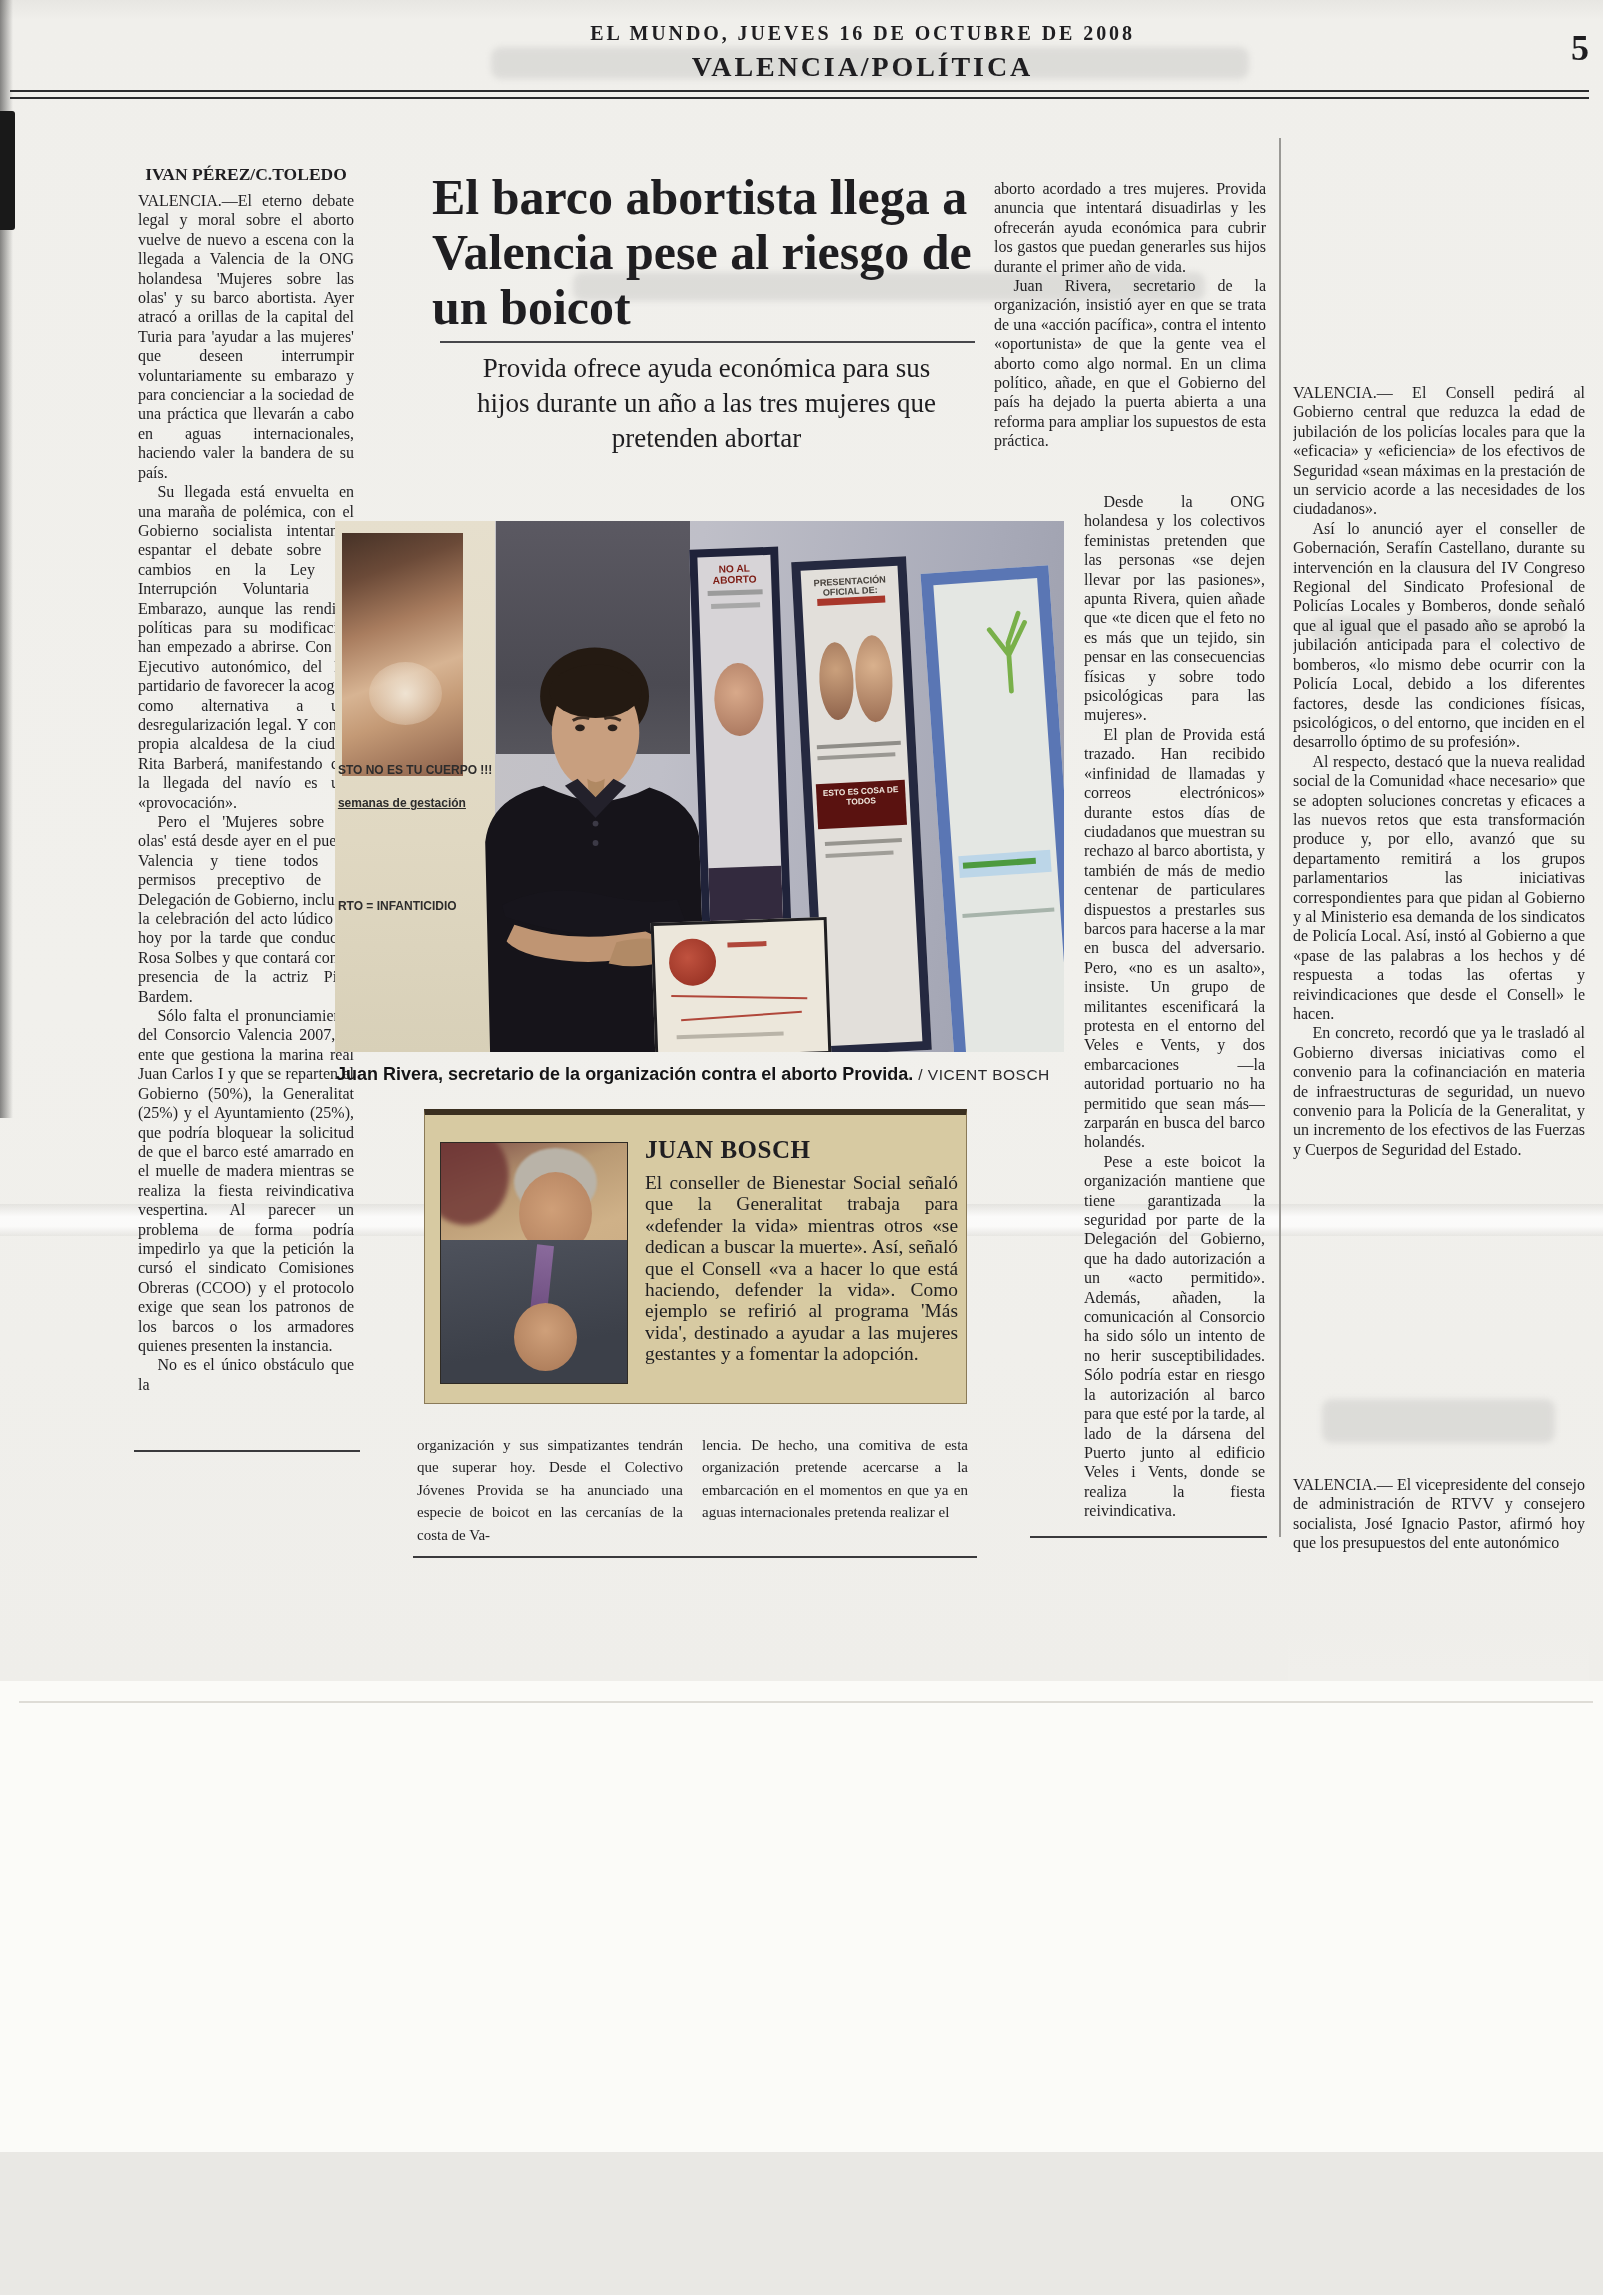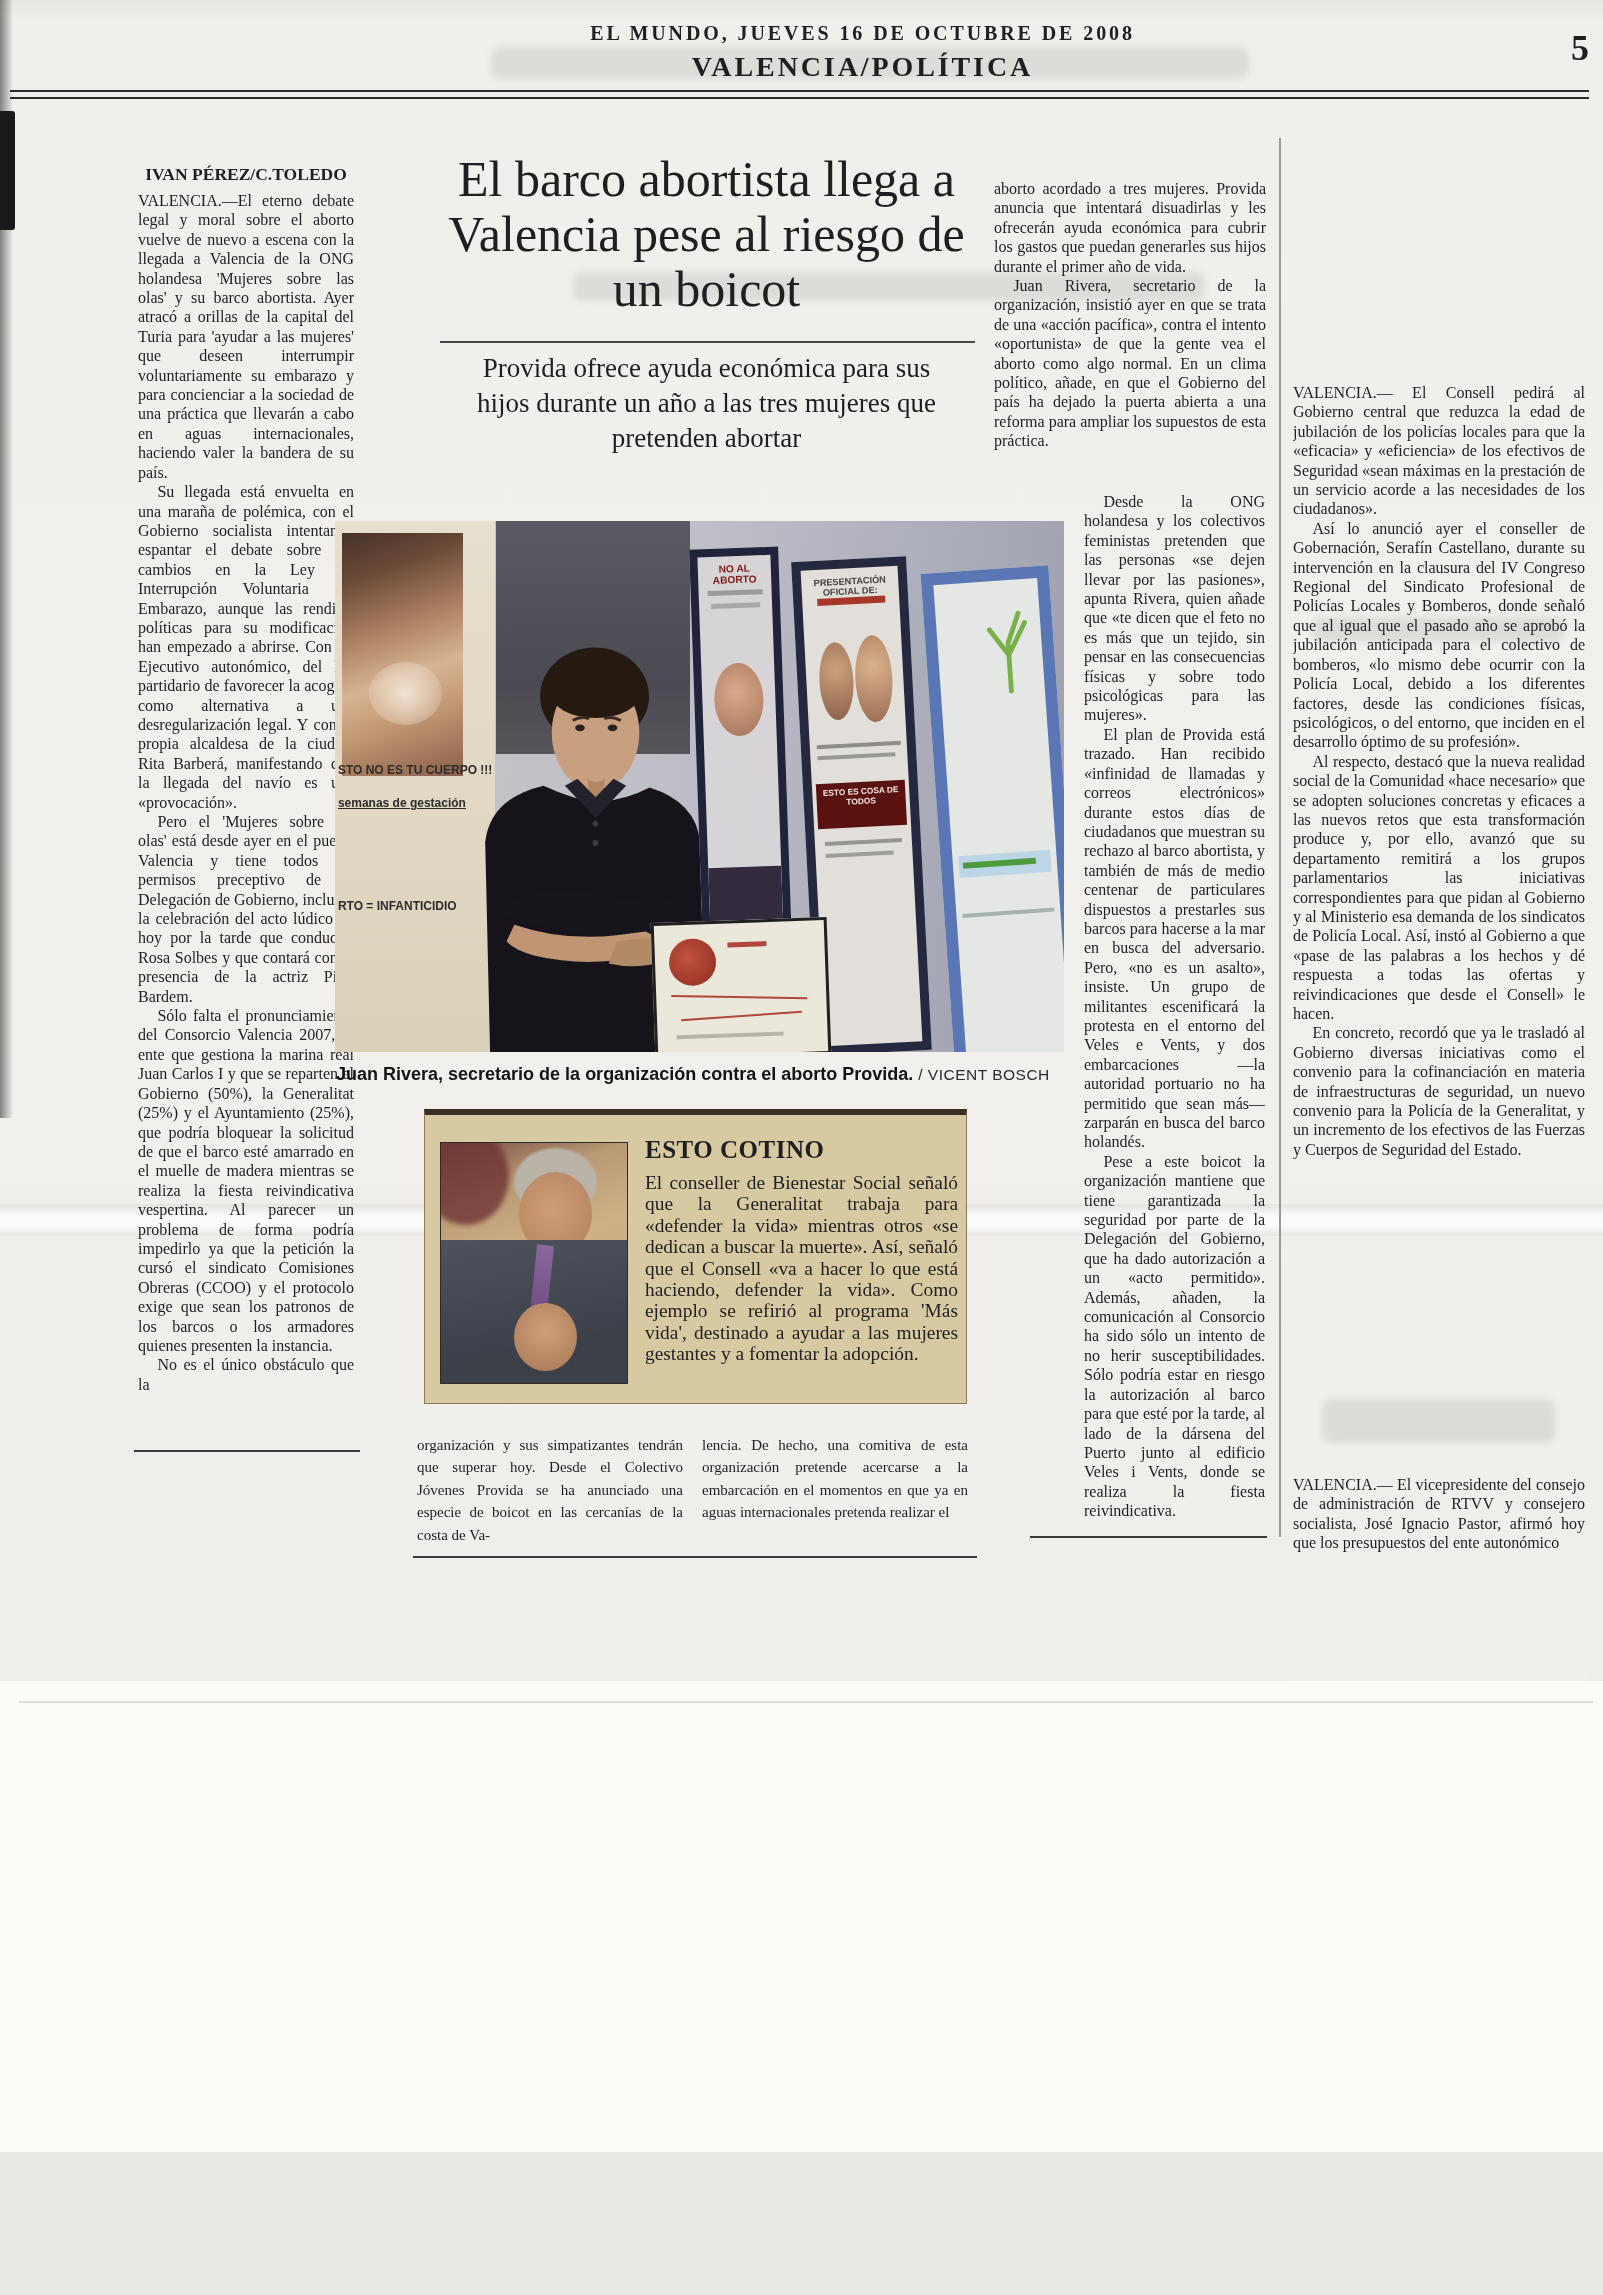--- a/index.html
+++ b/index.html
@@ -22,22 +22,22 @@
   .section{left:559px;top:51px;width:607px;text-align:center;
      font-size:28px;font-weight:700;letter-spacing:2.9px;}
   .pagenum{left:1540px;top:27px;width:49px;text-align:right;font-size:36px;font-weight:700;}
   .hrule{background:#2b2b2d;height:1.9px;}
 
   .bt{font-size:16px;line-height:19.4px;text-align:justify;overflow:hidden;}
   .bt p{margin:0;}
   .bt p.ind{text-indent:19.4px;}
   .byline{left:138px;top:164px;width:216px;text-align:center;font-size:17.5px;font-weight:700;}
   .leftcol{left:138px;top:191px;width:216px;height:1251px;}
-  .headline{left:432px;top:152px;width:549px;text-align:center;
-     font-size:50px;line-height:55px;font-weight:400;}
+  .headline{left:432px;top:170px;width:549px;text-align:left;
+     font-size:50px;line-height:55px;font-weight:700;}
   .headrule{left:440px;top:341px;width:535px;height:1.5px;background:#46464a;}
   .subhead{left:466px;top:351px;width:481px;text-align:center;font-size:27px;line-height:35px;}
   .righttop{left:994px;top:179px;width:272px;height:315px;}
   .narrowcol{left:1084px;top:492px;width:181px;height:1040px;}
   .seg-rule{background:#3a3a3c;height:1.5px;}
 
   .photo{left:335px;top:521px;width:729px;height:531px;overflow:hidden;
      background:linear-gradient(100deg,#c8c5c4 0%,#bfbfc8 45%,#a8aab8 80%,#9b9dab 100%);}
   .ph-leftpanel{left:0;top:0;width:160px;height:531px;
      background:linear-gradient(180deg,#e6dfcd,#e0d8c2 60%,#d8d0b8);}
@@ -199,21 +199,21 @@
 
   <div class="abs cotino"></div>
   <div class="abs cotino-photo">
     <div class="abs blob" style="left:-19.4px;top:-14.6px;width:87px;height:97px;background:#6e3434;opacity:.8;filter:blur(2.9px);"></div>
     <div class="abs blob" style="left:73px;top:4.9px;width:83px;height:68px;background:#b9b3a8;filter:blur(1px);"></div>
     <div class="abs blob" style="left:78px;top:29px;width:73px;height:83px;background:radial-gradient(circle at 45% 45%,#cf9f78,#b07e5c);"></div>
     <div class="abs" style="left:0px;top:97px;width:186px;height:146px;background:linear-gradient(170deg,#4e525c,#3c4049 70%);"></div>
     <div class="abs" style="left:92px;top:102px;width:16.5px;height:78px;background:linear-gradient(180deg,#8a6a9c,#6a4a7c);transform:rotate(6deg);"></div>
     <div class="abs blob" style="left:73px;top:160px;width:63px;height:68px;background:radial-gradient(circle at 50% 40%,#cfa07a,#a87755);"></div>
   </div>
-  <div class="abs cotino-title">ESTO COTINO</div>
+  <div class="abs cotino-title">JUAN BOSCH</div>
   <div class="abs cotino-text">El conseller de Bienestar Social señaló que la Generalitat trabaja para «defender la vida» mientras otros «se dedican a buscar la muerte». Así, señaló que el Consell «va a hacer lo que está haciendo, defender la vida». Como ejemplo se refirió al programa 'Más vida', destinado a ayudar a las mujeres gestantes y a fomentar la adopción.</div>
 
   <div class="abs bt bcol" style="left:417px;">organización y sus simpatizantes tendrán que superar hoy. Desde el Colectivo Jóvenes Provida se ha anunciado una especie de boicot en las cercanías de la costa de Va-</div>
   <div class="abs bt bcol" style="left:702px;">lencia. De hecho, una comitiva de esta organización pretende acercarse a la embarcación en el momentos en que ya en aguas internacionales pretenda realizar el</div>
   <div class="abs seg-rule" style="left:413px;top:1556px;width:564px;"></div>
 
   <div class="abs vrule"></div>
   <div class="abs bt sb-body1">
     <p>VALENCIA.— El Consell pedirá al Gobierno central que reduzca la edad de jubilación de los policías locales para que la «eficacia» y «eficiencia» de los efectivos de Seguridad «sean máximas en la prestación de un servicio acorde a las necesidades de los ciudadanos».</p>
     <p class="ind">Así lo anunció ayer el conseller de Gobernación, Serafín Castellano, durante su intervención en la clausura del IV Congreso Regional del Sindicato Profesional de Policías Locales y Bomberos, donde señaló que al igual que el pasado año se aprobó la jubilación anticipada para el colectivo de bomberos, «lo mismo debe ocurrir con la Policía Local, debido a los diferentes factores, desde las condiciones físicas, psicológicos, o del entorno, que inciden en el desarrollo óptimo de su profesión».</p>

